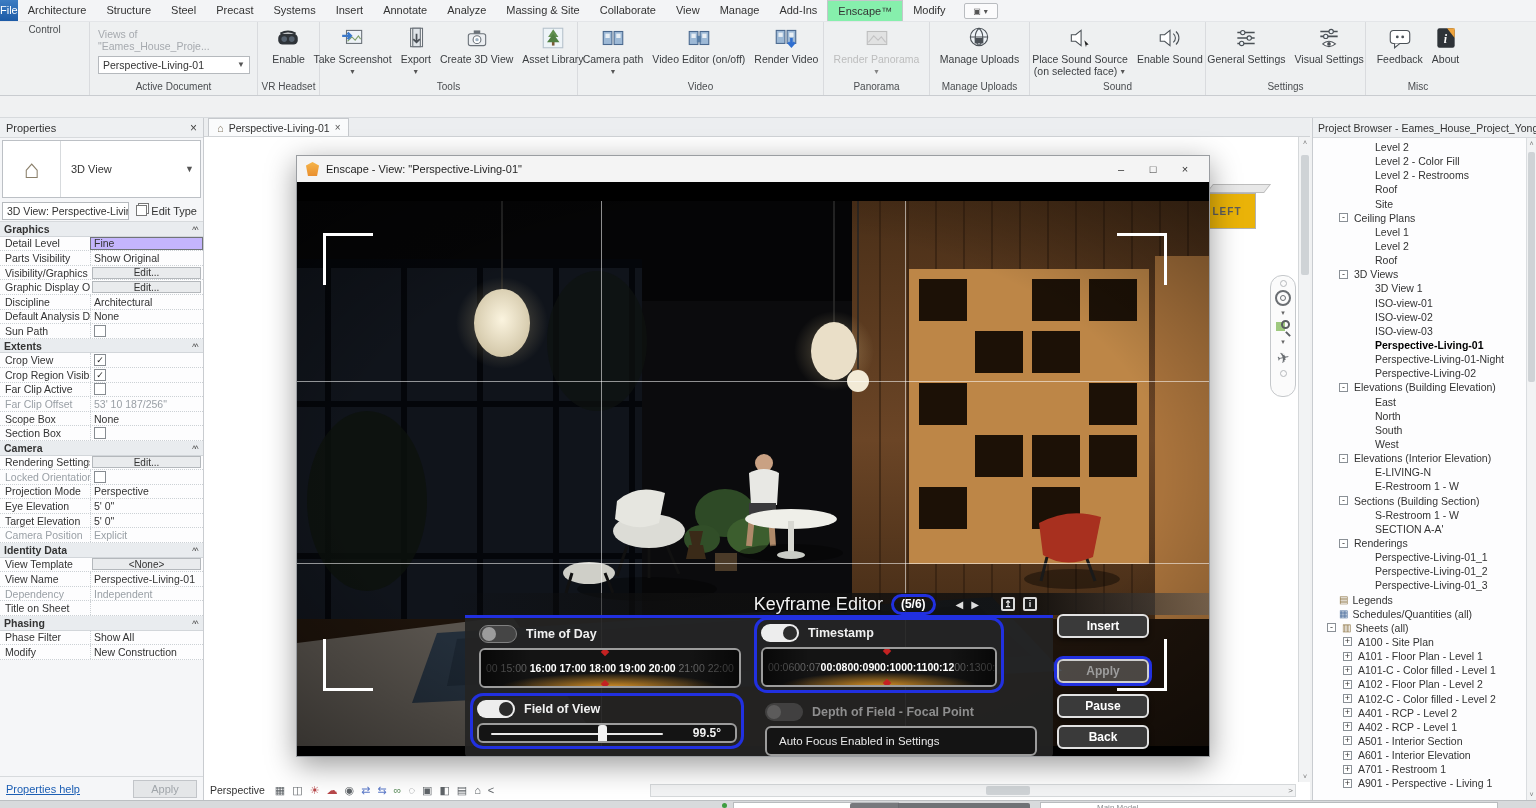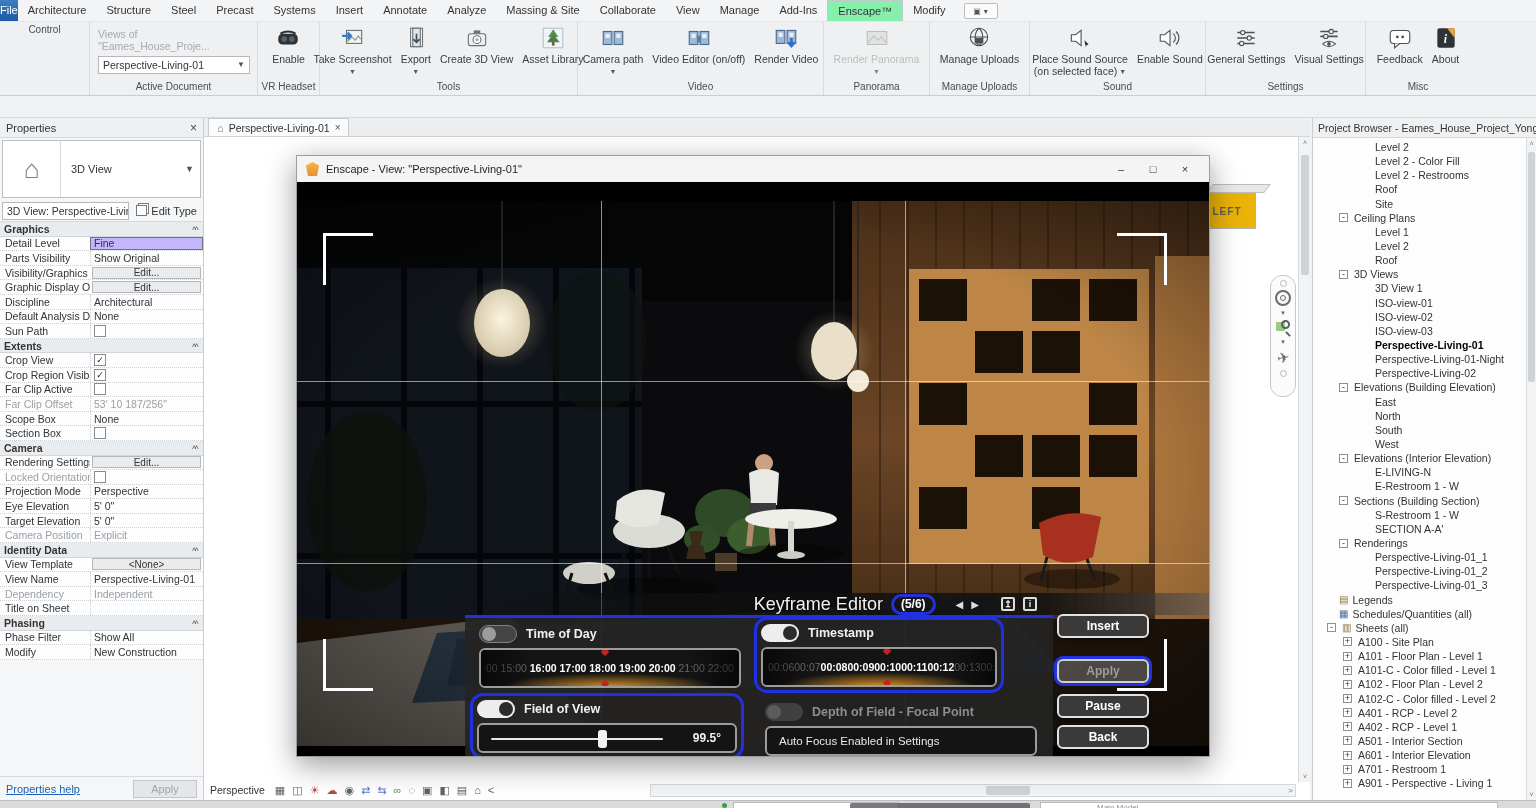--- a/index.html
+++ b/index.html
@@ -753,21 +753,21 @@
             <span class="kmark" style="left:47%;top:-1px"></span>
             <span class="kmark" style="left:47%;bottom:-1px"></span>
           </div>
         </div>
 
         <div class="kgrp blue" style="left:8px;top:78px;width:268px;padding:3px 4px">
           <div class="krow">
             <span class="tgl on"></span>
             <span class="klbl">Field of View</span>
           </div>
-          <div class="kbox" style="height:30px">
+          <div class="kbox" style="height:20px">
             <div class="slider">
                 <span class="shandle" style="left:62%"></span>
               </div>
             <span class="sval">99.5°</span>
           </div>
         </div>
 
         <div class="kgrp blue" style="left:292px;top:2px;width:244px;padding:3px 4px">
           <div class="krow">
             <span class="tgl on"></span>

